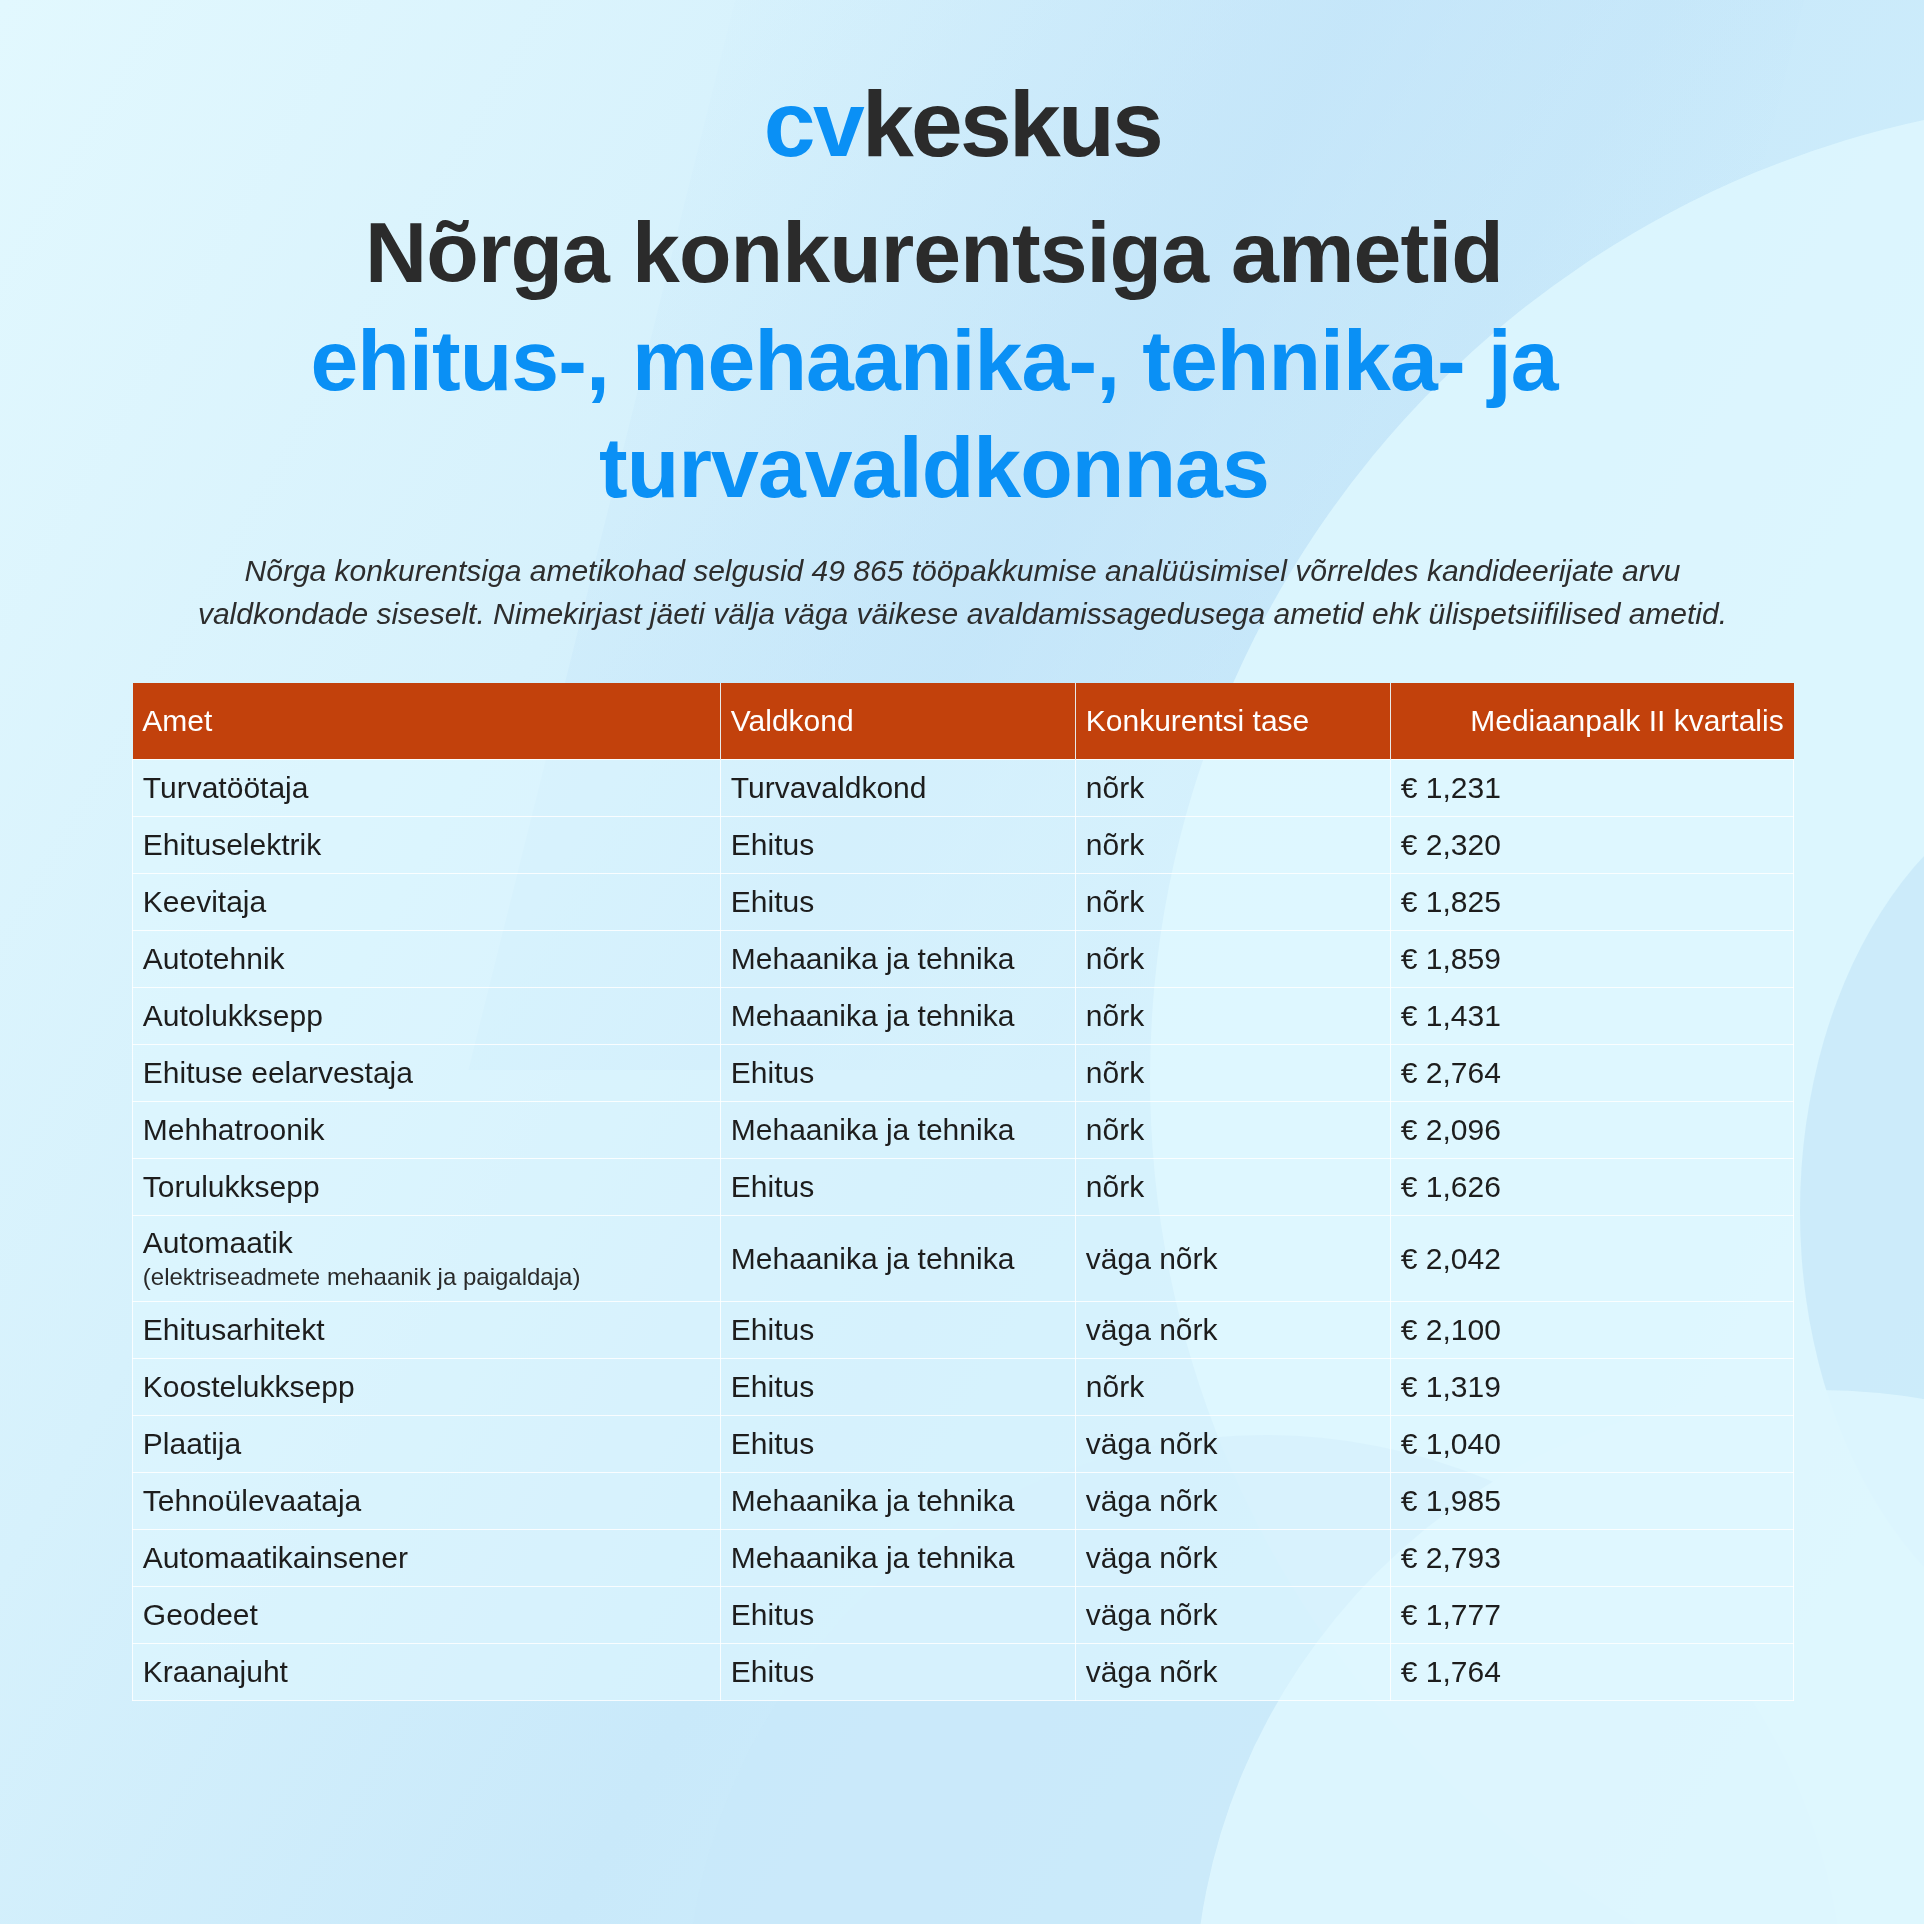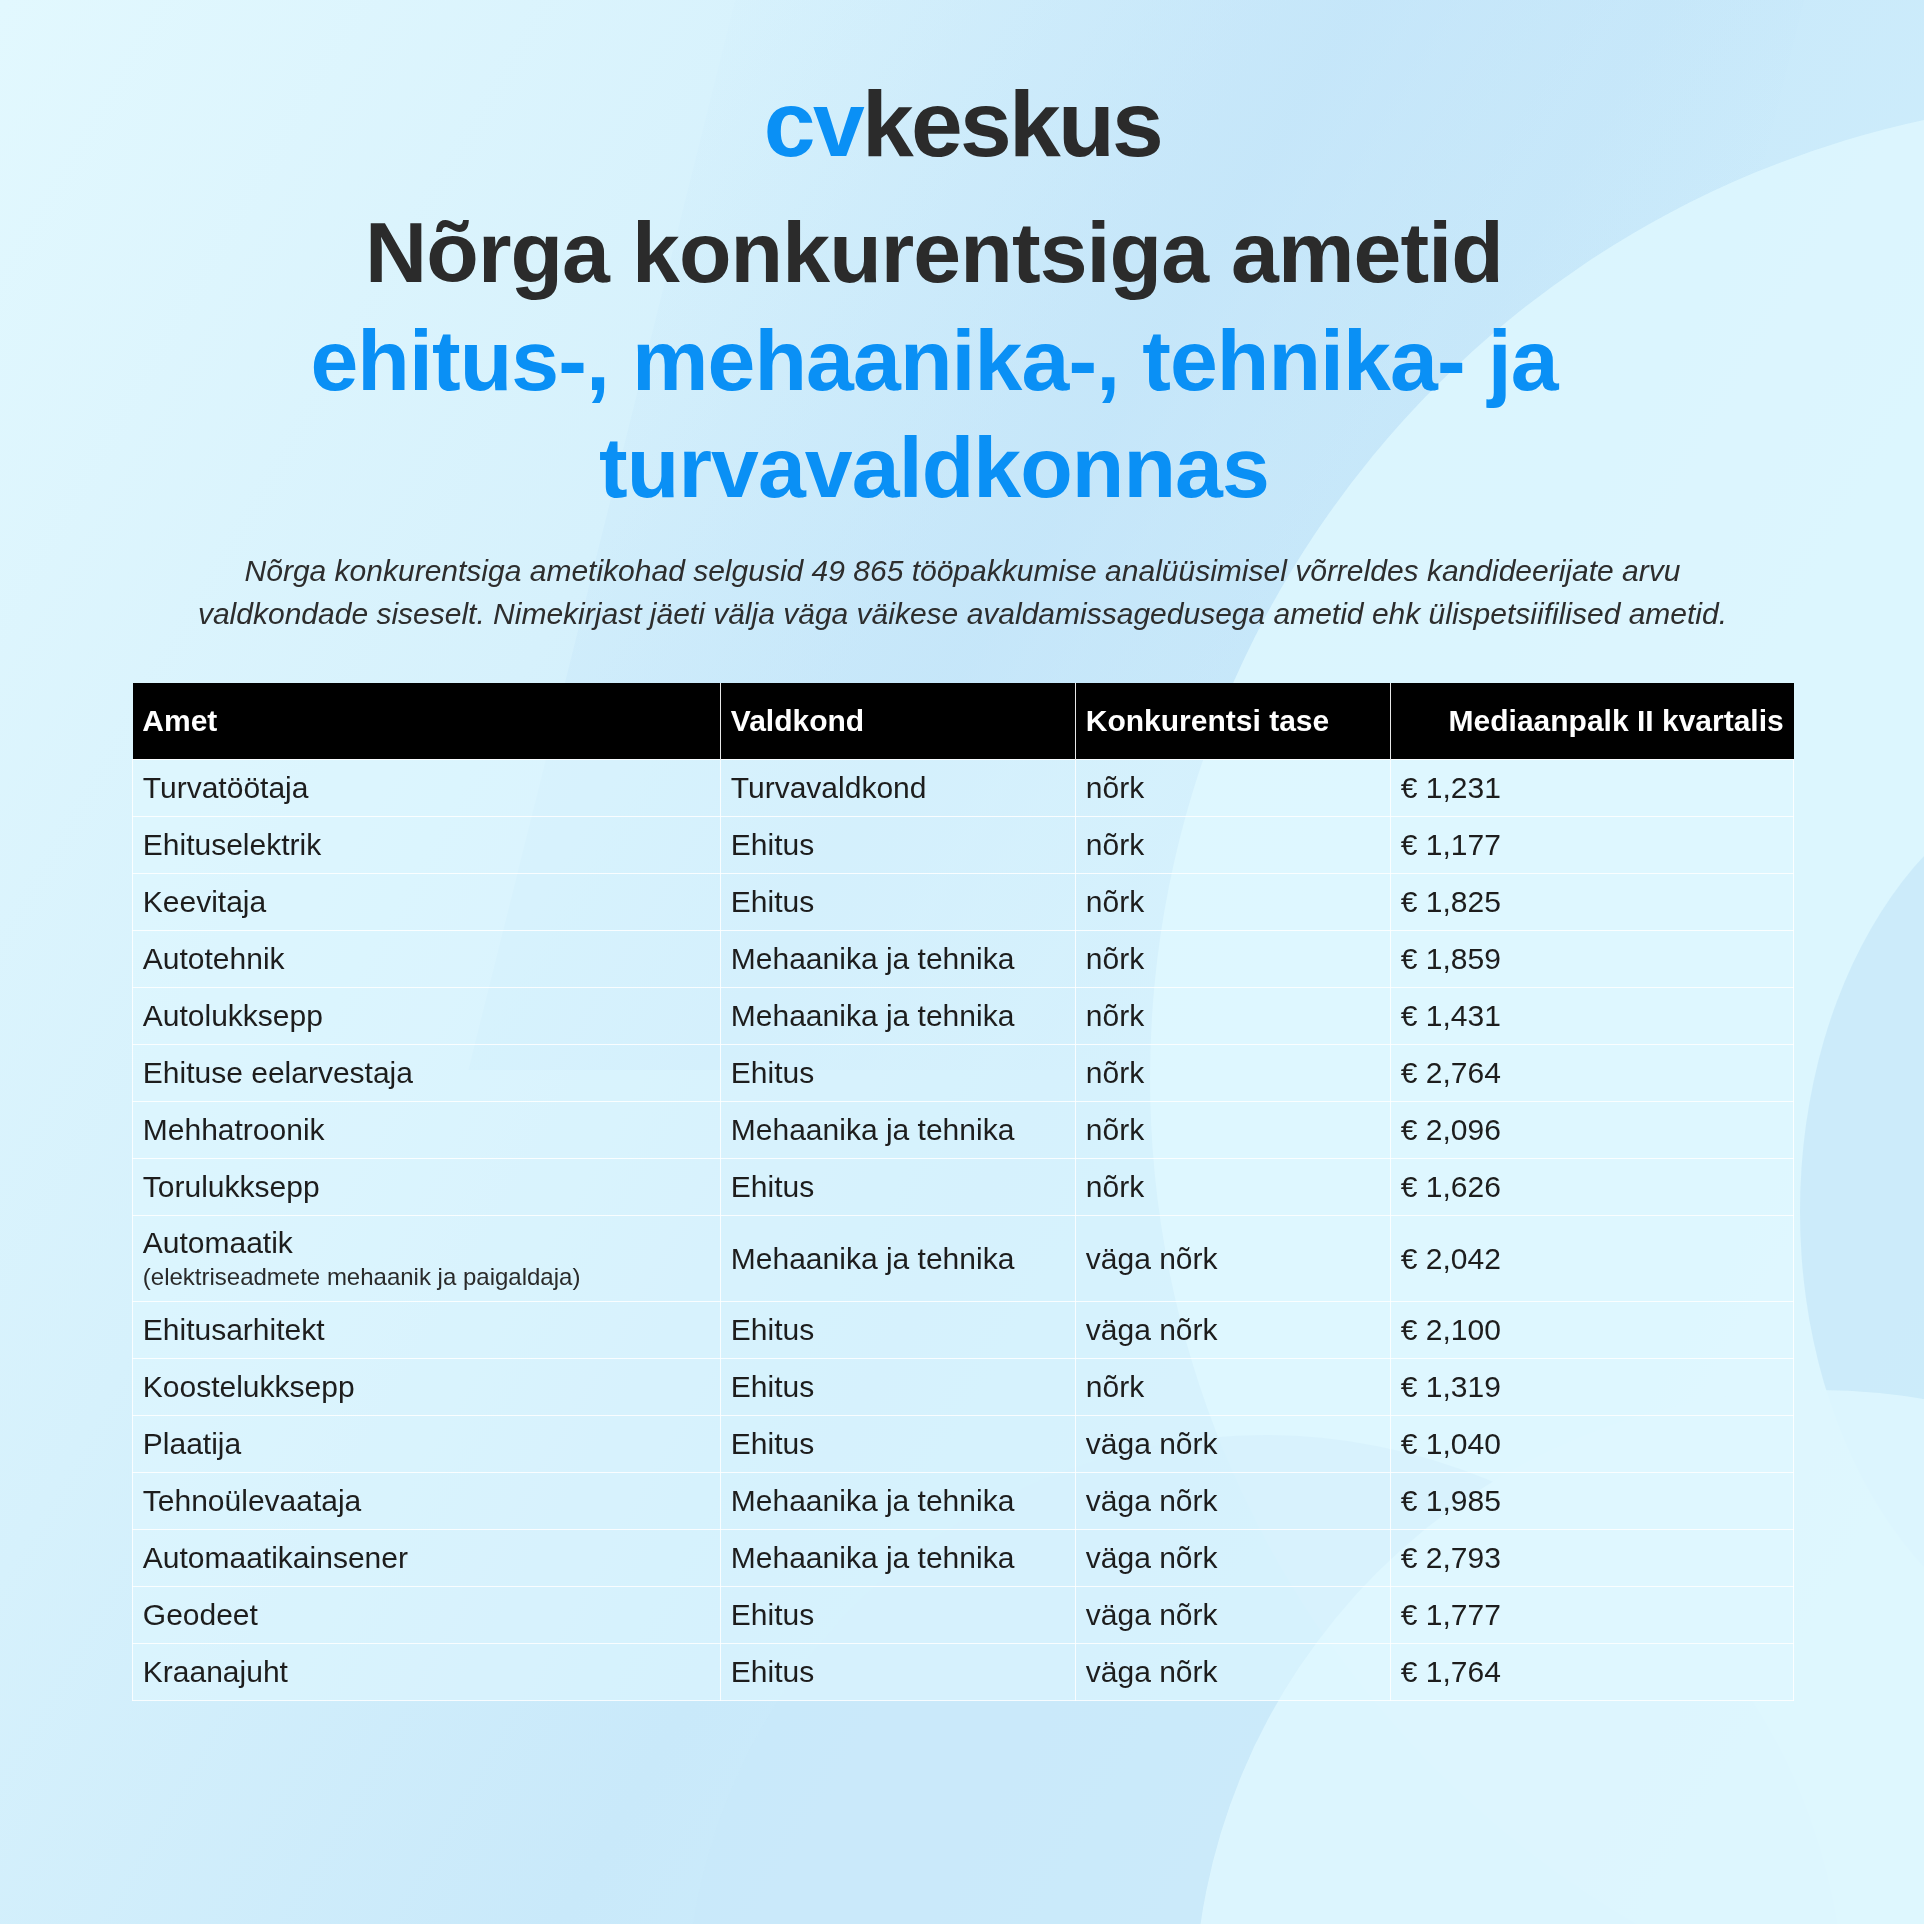--- a/index.html
+++ b/index.html
@@ -50,22 +50,22 @@
 
   .intro {
     position: absolute; left: 107px; width: 1711px; top: 549px;
     text-align: center; font-style: italic; font-size: 30px; line-height: 43px; color: #2d2d2d;
   }
 
   .table-wrap { position: absolute; left: 132px; top: 683px; width: 1661px; }
   table { width: 100%; border-collapse: collapse; table-layout: fixed; }
   col.c1 { width: 588px; } col.c2 { width: 355px; } col.c3 { width: 315px; } col.c4 { width: 403px; }
   thead th {
-    background: #000000; color: #ffffff; text-align: left;
-    font-size: 30px; font-weight: 700; height: 76px; padding: 0 9.8px;
+    background: #c2410c; color: #ffffff; text-align: left;
+    font-size: 30px; font-weight: 400; height: 76px; padding: 0 9.8px;
     border-right: 1.8px solid #e8e8e8;
   }
   thead th:last-child { border-right: none; text-align: right; }
   tbody td {
     font-size: 30px; color: #1d1d1d; height: 57px; padding: 0 9.8px;
     border: 1.8px solid rgba(255,255,255,0.85);
     background: rgba(224,248,255,0.55);
     vertical-align: middle; line-height: 1.1;
   }
   tbody tr.tall td { height: 86px; margin-top: 36px; }
@@ -113,21 +113,21 @@
         <tr>
           <td><span>Turvatöötaja</span></td>
           <td><span>Turvavaldkond</span></td>
           <td><span>nõrk</span></td>
           <td><span>€ 1,231</span></td>
         </tr>
         <tr>
           <td><span>Ehituselektrik</span></td>
           <td><span>Ehitus</span></td>
           <td><span>nõrk</span></td>
-          <td><span>€ 1,177</span></td>
+          <td><span>€ 2,320</span></td>
         </tr>
         <tr>
           <td><span>Keevitaja</span></td>
           <td><span>Ehitus</span></td>
           <td><span>nõrk</span></td>
           <td><span>€ 1,825</span></td>
         </tr>
         <tr>
           <td><span>Autotehnik</span></td>
           <td><span>Mehaanika ja tehnika</span></td>

